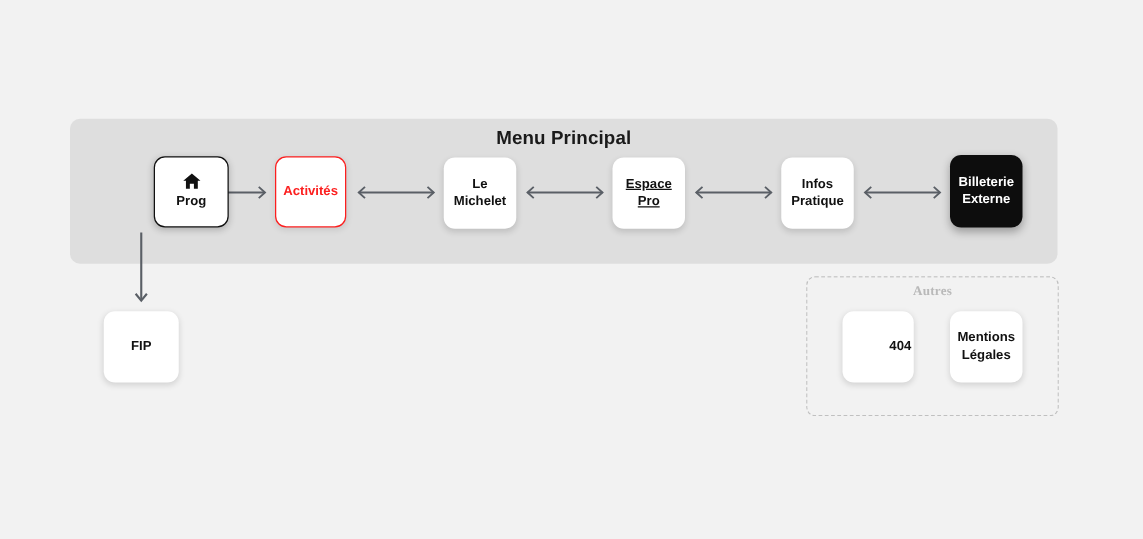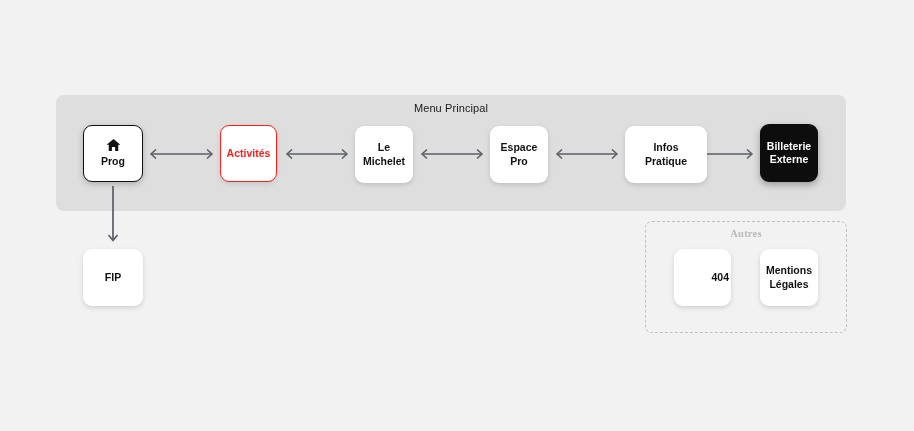--- a/index.html
+++ b/index.html
@@ -31,22 +31,22 @@
     height: 116px;
     background: #dedede;
     border-radius: 8px;
   }
   .menu-panel-title {
     position: absolute;
     top: 7px;
     left: 0;
     width: 100%;
     text-align: center;
-    font-size: 11px;
-    font-weight: normal;
+    font-size: 15px;
+    font-weight: bold;
     color: #1a1a1a;
     letter-spacing: 0.1px;
   }
 
   
   .node {
     position: absolute;
     background: #ffffff;
     border-radius: 9px;
     display: flex;
@@ -59,20 +59,21 @@
     color: #111111;
     line-height: 1.28;
     box-shadow: 0 2px 5px rgba(0,0,0,0.14);
     padding: 2px;
   }
   .node-label { display: block; white-space: pre-line; }
 
   .node.home {
     border: 1.6px solid #111111;
     box-shadow: 0 2px 6px rgba(0,0,0,0.22);
+    margin-left: 40px;
   }
   .node.accent {
     border: 1.6px solid #fc1f1f;
     color: #fc1f1f;
     box-shadow: 0 2px 5px rgba(0,0,0,0.10);
   }
   .node.dark {
     background: #0d0d0d;
     color: #ffffff;
     box-shadow: 0 3px 7px rgba(0,0,0,0.30);
@@ -81,22 +82,22 @@
   .home-icon {
     display: block;
     margin-bottom: 3px;
     line-height: 0;
   }
 
   
   #node-prog       { left: 83px;  top: 125px; width: 60px; height: 57px; }
   #node-activites  { left: 220px; top: 125px; width: 57px; height: 57px; }
   #node-michelet   { left: 355px; top: 126px; width: 58px; height: 57px; }
-  #node-espace     { left: 490px; top: 126px; width: 58px; height: 57px; }
-  #node-infos      { left: 625px; top: 126px; width: 82px; height: 57px; }
+  #node-espace     { left: 490px; top: 126px; width: 58px; height: 57px; text-decoration: underline; }
+  #node-infos      { left: 625px; top: 126px; width: 58px; height: 57px; }
   #node-billeterie { left: 760px; top: 124px; width: 58px; height: 58px; }
 
   
   #node-fip        { left: 83px;  top: 249px; width: 60px; height: 57px; }
   #node-404        { left: 674px; top: 249px; width: 57px; height: 57px; align-items: flex-end; }
   #node-mentions   { left: 760px; top: 249px; width: 58px; height: 57px; }
 
   
   .conn-h {
     position: absolute;

